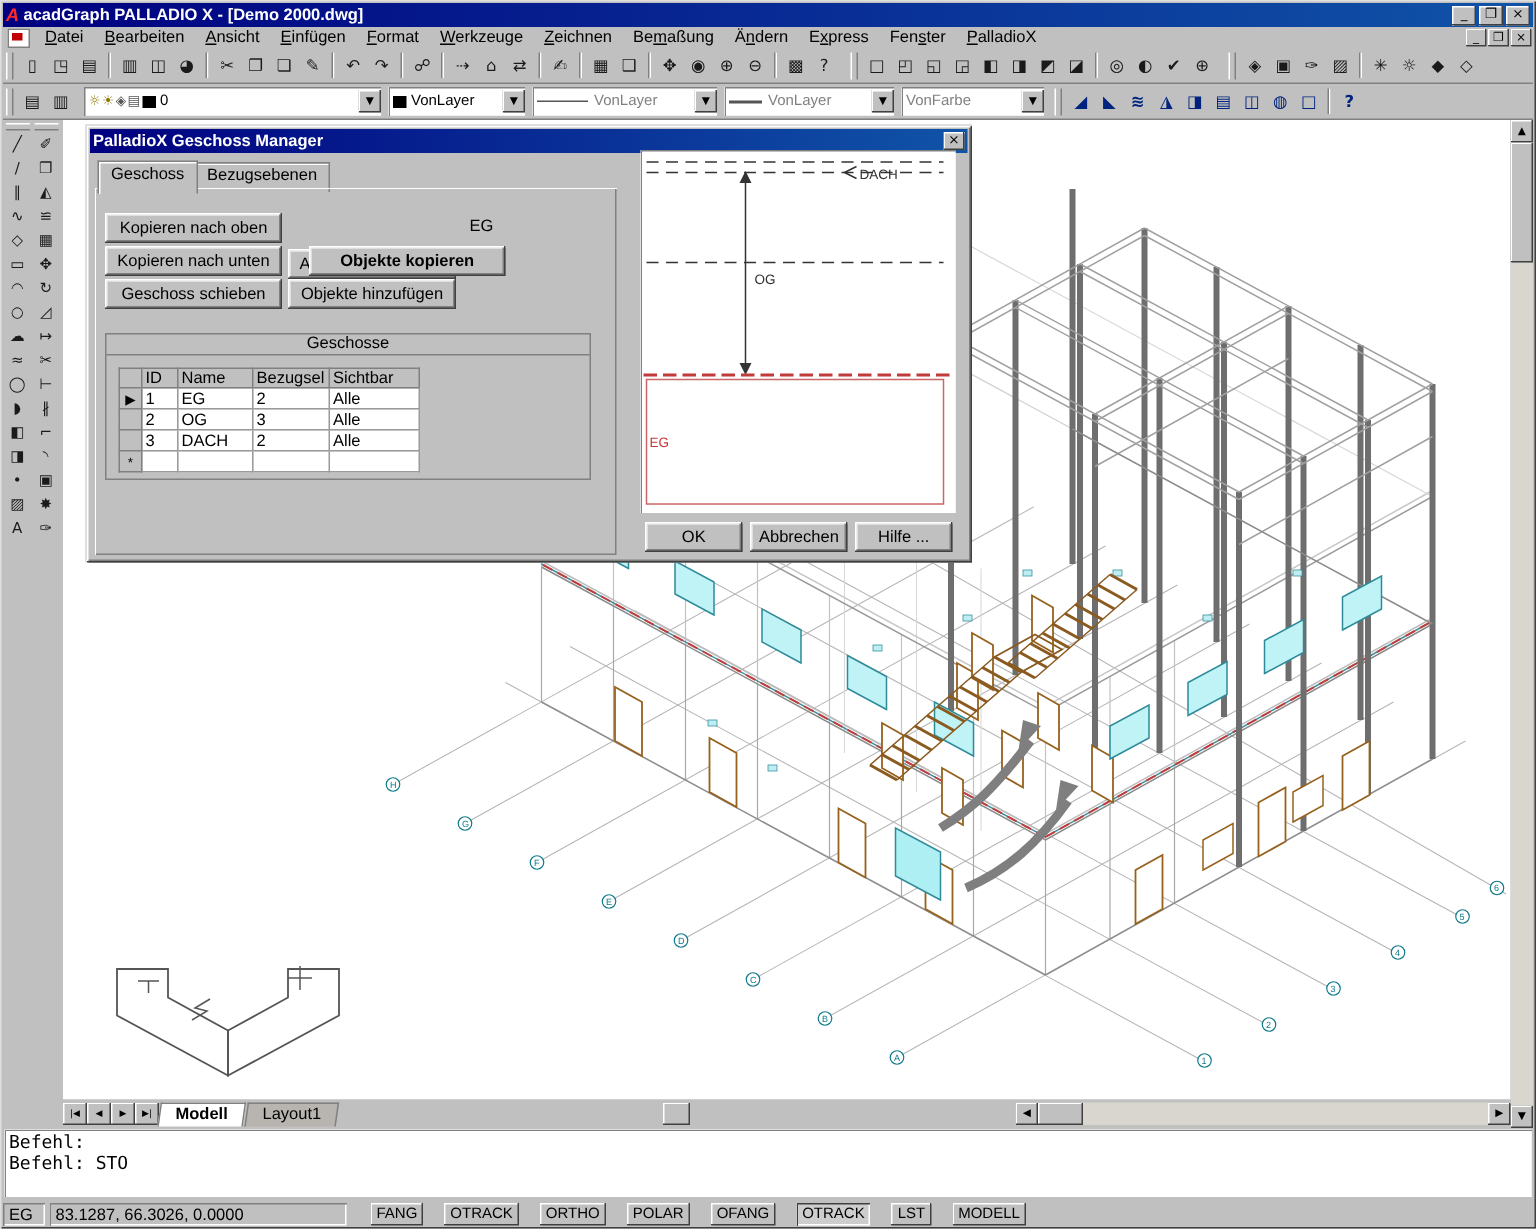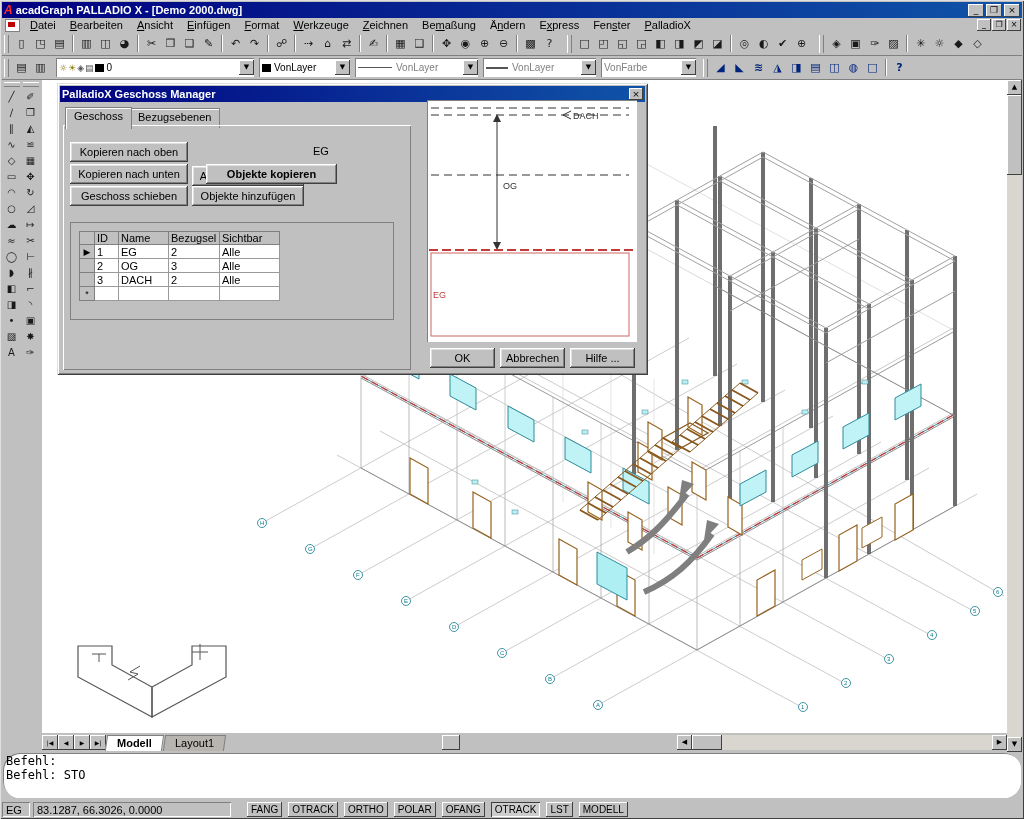--- a/index.html
+++ b/index.html
@@ -48,21 +48,21 @@
   .navbtn{width:16px;height:15px;background:#c0c0c0;box-shadow:inset -1px -1px 0 #404040,inset 1px 1px 0 #fff;border:none;font-size:6px;padding:0;line-height:14px;font-family:"DejaVu Sans",sans-serif;}
   .sheettab{padding:1px 10px 2px;border:1px solid #808080;border-bottom:none;background:#b8b5b0;margin-right:1px;transform:skewX(-8deg);}
   .sheettab span{display:inline-block;transform:skewX(8deg);}
   .sheettab.active{background:#fff;font-weight:bold;}
   .hscroll{margin-left:auto;display:flex;align-items:center;height:15px;width:330px;background:#d9d6d0;}
   .hthumb{width:30px;height:15px;background:#c0c0c0;box-shadow:inset -1px -1px 0 #404040,inset 1px 1px 0 #fff;}
   .htrack{flex:1;}
   .splitter{width:18px;height:15px;background:#c0c0c0;box-shadow:inset -1px -1px 0 #404040,inset 1px 1px 0 #fff;margin-right:2px;}
   
   .cmd{position:absolute;left:2px;top:752px;width:1020px;height:47px;background:#c0c0c0;padding:0;}
-  .cmdinner{position:absolute;left:1px;top:1px;right:1px;bottom:1px;background:#fff;box-shadow:inset 1px 1px 0 #808080,inset -1px -1px 0 #fff;font-family:"DejaVu Sans Mono","Liberation Mono",monospace;font-size:12px;line-height:14px;padding:1px 3px;border-radius:17px;}
+  .cmdinner{position:absolute;left:1px;top:1px;right:1px;bottom:1px;background:#fff;box-shadow:inset 1px 1px 0 #808080,inset -1px -1px 0 #fff;font-family:"DejaVu Sans Mono","Liberation Mono",monospace;font-size:12px;line-height:14px;padding:1px 3px;}
   
   .statusbar{position:absolute;left:2px;top:800px;width:1020px;height:17px;background:#c0c0c0;display:flex;align-items:center;gap:3px;padding-top:1px;}
   .scell{height:15px;box-shadow:inset 1px 1px 0 #808080,inset -1px -1px 0 #fff;display:flex;align-items:center;padding:0 4px;font-size:11px;white-space:nowrap;}
   .sbtn{height:15px;background:#c0c0c0;border:none;box-shadow:inset -1px -1px 0 #404040,inset 1px 1px 0 #fff;font-size:10px;padding:0 4px;font-family:"Liberation Sans",sans-serif;}
   .sbtn.pressed{box-shadow:inset 1px 1px 0 #404040,inset -1px -1px 0 #fff;background:#cdcdcd;}
   
   .dialog{position:absolute;left:57px;top:83px;width:591px;height:292px;background:#c0c0c0;box-shadow:inset 1px 1px 0 #dfdfdf,inset -1px -1px 0 #404040,inset 2px 2px 0 #fff,inset -2px -2px 0 #808080;z-index:20;}
   .dlg-titlebar{position:absolute;left:3px;top:3px;right:3px;height:16px;background:linear-gradient(90deg,#000080,#1054a8);color:#fff;display:flex;align-items:center;padding:0 2px;font-weight:bold;}
   .dlg-close{margin-left:auto;width:14px;height:12px;background:#c0c0c0;border:none;box-shadow:inset -1px -1px 0 #404040,inset 1px 1px 0 #fff;font-size:9px;line-height:11px;padding:0;color:#000;font-family:"DejaVu Sans",sans-serif;}
   .dlg-tab{position:absolute;top:25px;height:17px;background:#c0c0c0;padding:2px 8px 0;border:1px solid #808080;border-bottom:none;box-shadow:inset 1px 1px 0 #fff;font-size:11px;}
@@ -523,20 +523,21 @@
 
     <button class="btn" style="left:13px;top:59px;width:118px;">Kopieren nach oben</button>
     <button class="btn" style="left:13px;top:81px;width:118px;">Kopieren nach unten</button>
     <button class="btn" style="left:13px;top:103px;width:118px;">Geschoss schieben</button>
     <button class="btn" style="left:135px;top:59px;width:112px;margin-top:24px;">Aktuelles Geschoss</button>
     <button class="btn" style="left:149px;top:81px;width:131px;font-weight:bold;">Objekte kopieren</button>
     <button class="btn" style="left:135px;top:103px;width:112px;">Objekte hinzufügen</button>
     <span class="dlg-label" style="left:256px;top:62px;">EG</span>
 
     <div class="gridbox">
+      <div class="gridtitle">Geschosse</div>
       <table class="dgrid">
         <thead>
           <tr>
             <th class="mk" style="background:#c0c0c0;width:10px;"></th>
             <th style="width:19px;">ID</th>
             <th style="width:45px;">Name</th>
             <th style="width:46px;">Bezugsel</th>
             <th style="width:55px;">Sichtbar</th>
           </tr>
         </thead>
@@ -617,21 +618,21 @@
       <div>Befehl:</div>
       <div>Befehl: STO</div>
       <div actable="false">&nbsp;</div>
     </div>
   </div>
 
   <div class="statusbar">
     <span class="scell" style="width:20px;">EG</span>
     <span class="scell" style="width:190px;">83.1287, 66.3026, 0.0000</span>
     <span style="width:10px;"></span>
-    <span id="status-toggles" style="display:flex;gap:6px;">
+    <span id="status-toggles" style="display:flex;gap:14px;">
         <button class="sbtn">FANG</button>
         <button class="sbtn">OTRACK</button>
         <button class="sbtn">ORTHO</button>
         <button class="sbtn">POLAR</button>
         <button class="sbtn">OFANG</button>
         <button class="sbtn pressed">OTRACK</button>
         <button class="sbtn">LST</button>
         <button class="sbtn">MODELL</button>
       </span>
   </div>

